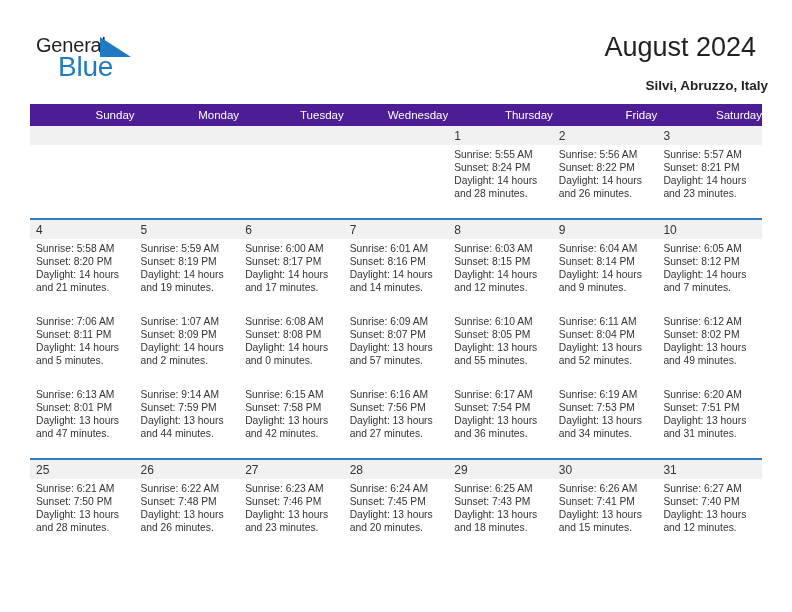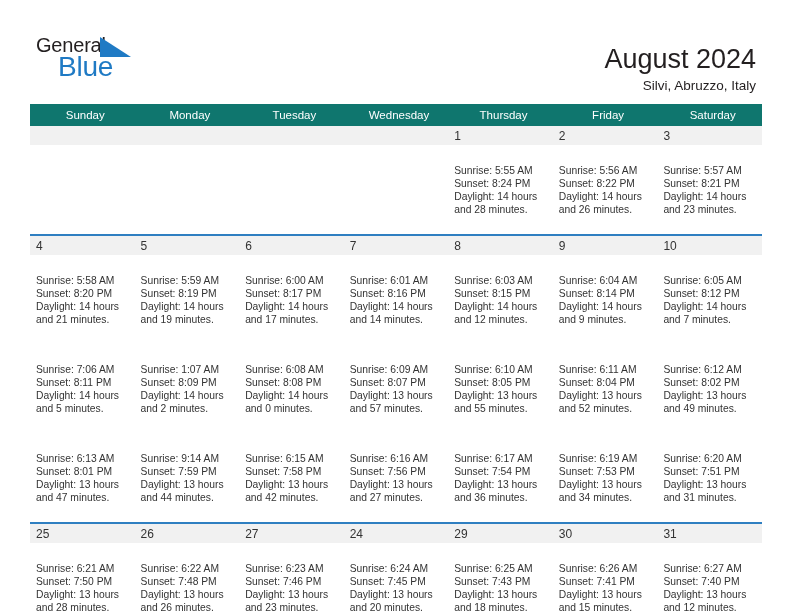--- a/index.html
+++ b/index.html
@@ -59,55 +59,56 @@
     left: 64px;
     top: 3px;
     width: 32px;
     height: 20px;
   }
   .logo-mark svg { display: block; }
 
   .title {
     position: absolute;
     right: 36px;
-    top: 44px;
+    top: 32px;
     font-size: 27px;
     color: #231f20;
     text-align: right;
     white-space: nowrap;
     font-family: "Liberation Sans", sans-serif;
   }
   .subtitle {
     position: absolute;
-    right: 36px;
+    right: 24px;
     top: 78px;
     font-size: 13.5px;
     color: #231f20;
     text-align: right;
     white-space: nowrap;
     font-family: "Liberation Sans", sans-serif;
+    font-weight: bold;
   }
 
   
   .cal {
     position: absolute;
     left: 30px;
     top: 104px;
     width: 732px;
     border-collapse: collapse;
     table-layout: fixed;
   }
   .cal col { width: 104.57px; }
 
   .cal thead th {
-    background: #0f766e;
+    background: #4c1d95;
     color: #ffffff;
     font-size: 11.5px;
     font-weight: normal;
-    text-align: center;
+    text-align: right;
     padding: 5px 0 5px 6px;
     height: 12px;
     font-family: "Liberation Sans", sans-serif;
     margin-left: 23px;
   }
 
   .daynum-row td {
     background: #f1f1f1;
     font-size: 12px;
     color: #333333;
@@ -117,21 +118,21 @@
     font-family: "Liberation Sans", sans-serif;
   }
   .weekrow-first .daynum-row td {
     border-top: none;
   }
   .info-row td {
     background: #ffffff;
     font-size: 10.3px;
     line-height: 13.1px;
     color: #333333;
-    padding: 19px 8px 0 6px;
+    padding: 3px 8px 0 6px;
     vertical-align: top;
     height: 70px;
     font-family: "Liberation Sans", sans-serif;
   }
   .info-row td .line { display: block; white-space: nowrap; }
 </style>
 </head>
 <body>
 
 <div class="page">
@@ -378,21 +379,21 @@
           <span class="line">and 31 minutes.</span>
         </td>
       </tr>
     </tbody>
 
     <tbody class="weekrow">
       <tr class="daynum-row">
         <td>25</td>
         <td>26</td>
         <td>27</td>
-        <td>24</td>
+        <td>28</td>
         <td>29</td>
         <td>30</td>
         <td>31</td>
       </tr>
       <tr class="info-row">
         <td>
           <span class="line">Sunrise: 6:21 AM</span>
           <span class="line">Sunset: 7:50 PM</span>
           <span class="line">Daylight: 13 hours</span>
           <span class="line">and 28 minutes.</span>

